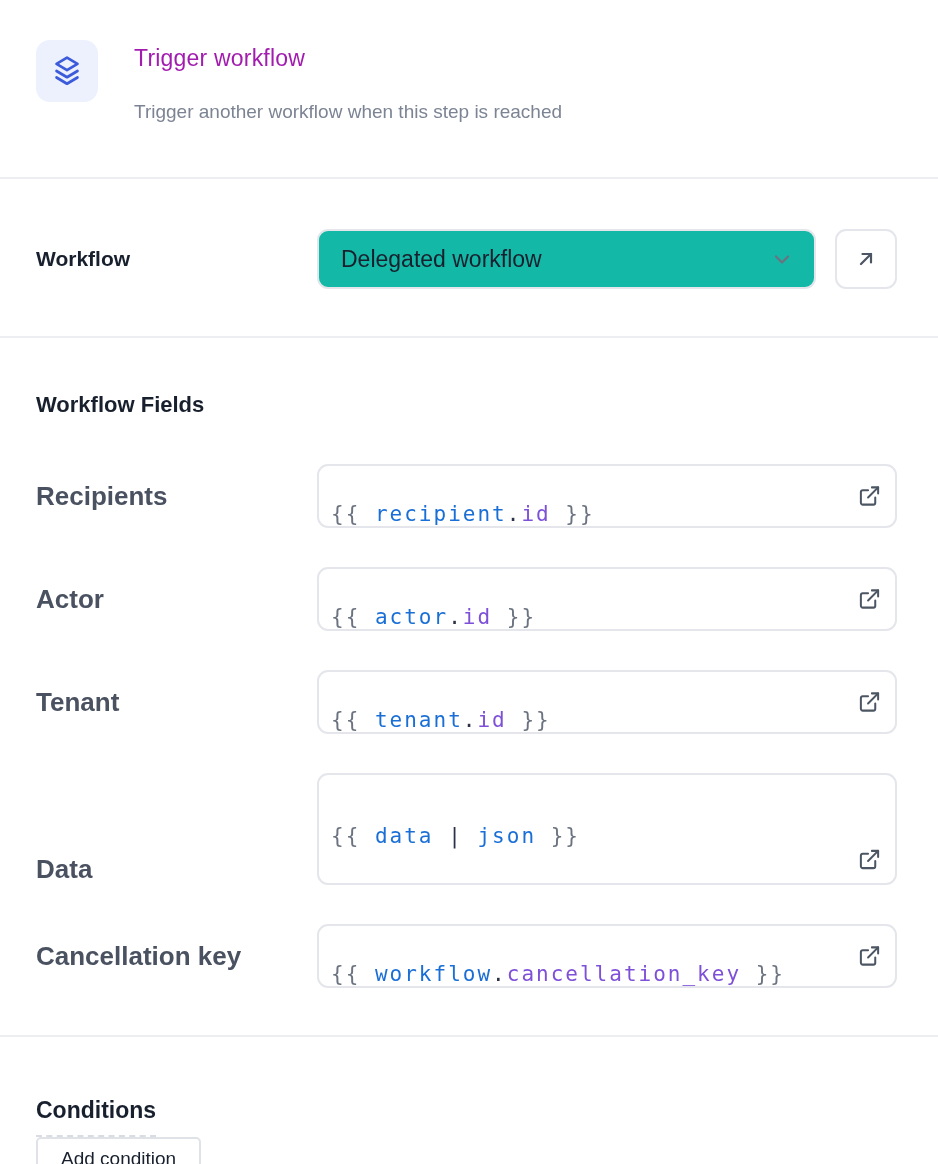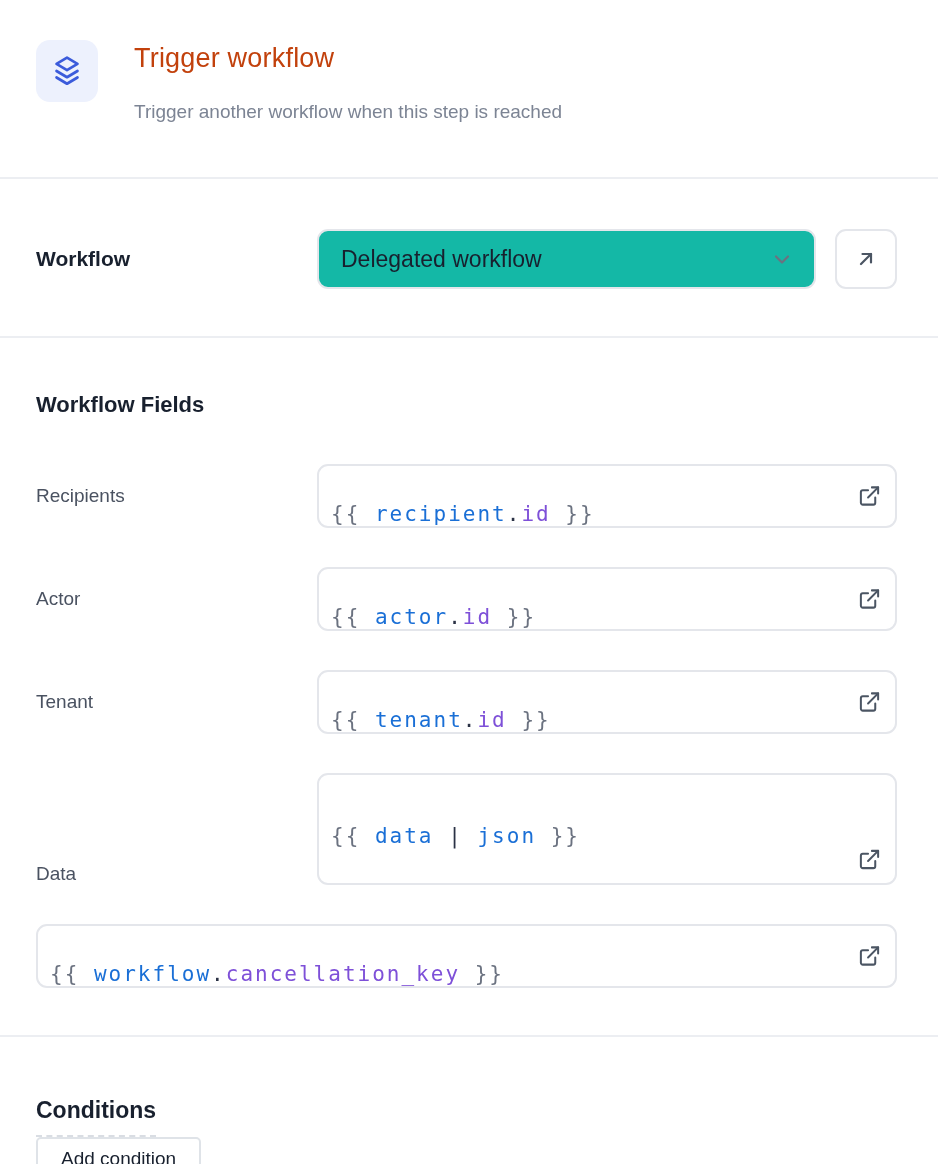--- a/index.html
+++ b/index.html
@@ -17,21 +17,21 @@
   html,body{background:#fff;}
   body{font-family:"Liberation Sans",sans-serif;}
   .panel{width:938px;height:1164px;background:#fff;overflow:hidden;position:relative;}
 
   
   .header{display:flex;align-items:flex-start;padding:40px 36px 0 36px;}
   .icon-box{width:62px;height:62px;border-radius:14px;background:var(--accent-bg);
     display:flex;align-items:center;justify-content:center;flex:none;}
   .icon-box svg{color:var(--accent);}
   .header-text{margin-left:36px;padding-top:1px;}
-  .title{font-size:27px;line-height:34px;font-weight:500;color:#c2410c;letter-spacing:.2px;}
+  .title{font-size:23px;line-height:34px;font-weight:500;color:#a21caf;letter-spacing:.2px;}
   .subtitle{margin-top:25px;font-size:19px;line-height:23px;color:#7c8494;}
 
   .divider{border:none;border-top:2px solid #eceef2;width:100%;}
   .divider-1{margin-top:54px;}
 
   
   .workflow-row{display:flex;align-items:center;padding:50px 41px 47px 36px;}
   .row-label{width:281px;flex:none;font-size:21px;font-weight:700;color:var(--ink);}
   .select{flex:1;height:60px;border:2px solid var(--border);border-radius:11px;background:#14b8a6;
     display:flex;align-items:center;padding:0 20px 0 22px;cursor:pointer;}
@@ -39,21 +39,21 @@
   .chevron{margin-left:auto;color:#6b7280;display:flex;}
   .icon-btn{width:62px;height:60px;margin-left:19px;flex:none;border:2px solid var(--border);
     border-radius:11px;background:#fff;display:flex;align-items:center;justify-content:center;
     color:#4b5563;cursor:pointer;}
 
   
   .fields-section{padding:54px 41px 8px 36px;}
   .section-heading{font-size:22px;line-height:26px;font-weight:700;color:var(--ink);margin-bottom:46px;}
   .field-row{display:flex;align-items:center;margin-bottom:39px;}
   .field-row.multiline{align-items:flex-end;}
-  .field-label{width:281px;flex:none;font-size:19px;color:var(--label);}
+  .field-label{width:281px;flex:none;font-size:26px;color:var(--label);font-weight:bold;}
   .field-row.multiline .field-label{padding-top:16px;}
   .field-box{flex:1;position:relative;min-height:58px;border:2px solid var(--border);border-radius:11px;
     background:#fff;display:flex;align-items:center;padding:0 54px 0 12px;cursor:text;}
   .field-box.multiline{height:112px;align-items:flex-start;padding-top:13px;}
   .tokens{font-family:"DejaVu Sans Mono",monospace;font-size:21px;letter-spacing:2px;white-space:pre;margin-top:36px;}
   .tok-gray{color:var(--token-gray);}
   .tok-blue{color:var(--token-blue);}
   .tok-purple{color:var(--token-purple);}
   .tok-dark{color:var(--token-dark);}
   .ext-icon{position:absolute;right:14px;top:50%;transform:translateY(-50%);
@@ -166,20 +166,21 @@
           <svg width="23" height="23" viewBox="0 0 24 24" fill="none" stroke="currentColor" stroke-width="2.1" stroke-linecap="round" stroke-linejoin="round">
             <path d="M18 13.5 V19 a2 2 0 0 1 -2 2 H5 a2 2 0 0 1 -2 -2 V8 a2 2 0 0 1 2 -2 h5.5"></path>
             <polyline points="14.5 3 21 3 21 9.5"></polyline>
             <line x1="10.5" y1="13.5" x2="21" y2="3"></line>
           </svg>
         </span>
       </div>
     </div>
 
     <div class="field-row">
+      <span class="field-label">Cancellation key</span>
       <div class="field-box">
         <span class="tokens"><span class="tok-gray">{{ </span><span class="tok-blue">workflow</span><span class="tok-dark">.</span><span class="tok-purple">cancellation_key</span><span class="tok-gray"> }}</span></span>
         <span class="ext-icon">
           <svg width="23" height="23" viewBox="0 0 24 24" fill="none" stroke="currentColor" stroke-width="2.1" stroke-linecap="round" stroke-linejoin="round">
             <path d="M18 13.5 V19 a2 2 0 0 1 -2 2 H5 a2 2 0 0 1 -2 -2 V8 a2 2 0 0 1 2 -2 h5.5"></path>
             <polyline points="14.5 3 21 3 21 9.5"></polyline>
             <line x1="10.5" y1="13.5" x2="21" y2="3"></line>
           </svg>
         </span>
       </div>

